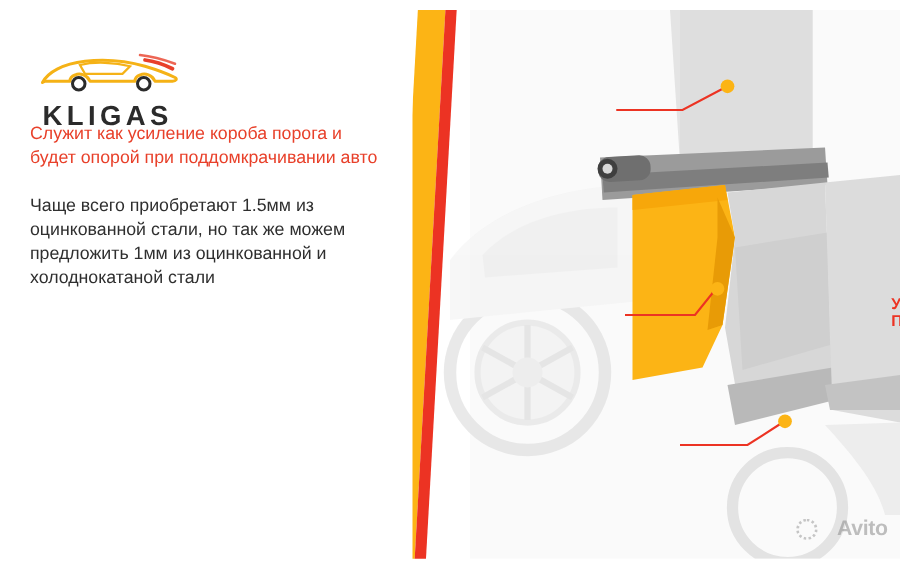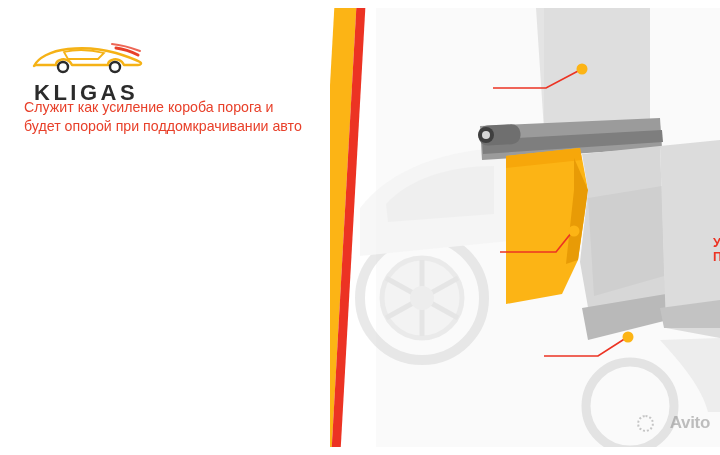--- a/index.html
+++ b/index.html
@@ -155,20 +155,21 @@
         <path d="M36 12 C48 9 64 10 76 13 L70 19 L40 19 Z" fill="none" stroke="#f5b216" stroke-width="1.8"></path>
         <circle cx="35" cy="27" r="5" fill="none" stroke="#2b2b2b" stroke-width="2.4"></circle>
         <circle cx="87" cy="27" r="5" fill="none" stroke="#2b2b2b" stroke-width="2.4"></circle>
         <path d="M88 8 C96 9 104 12 110 15" stroke="#e8402a" stroke-width="3" fill="none" stroke-linecap="round"></path>
         <path d="M84 4 C94 5 104 8 112 11" stroke="#e8402a" stroke-width="2" fill="none" stroke-linecap="round" opacity="0.8"></path>
       </svg>
       <div class="logo-text">KLIGAS</div>
     </div>
 
     <p class="para accent">Служит как усиление короба порога и будет опорой при поддомкрачивании авто</p>
+    <p class="para">Чаще всего приобретают 1.5мм из оцинкованной стали, но так же можем предложить 1мм из оцинкованной и холоднокатаной стали</p>
   </div>
 
   <div class="right-panel">
     <div class="grey-bg"></div>
     <div class="stripe stripe-yellow"></div>
     <div class="stripe stripe-red"></div>
 
     <svg class="svg-art" width="390" height="439" viewBox="0 0 390 439">
 
       <g opacity="0.5">

